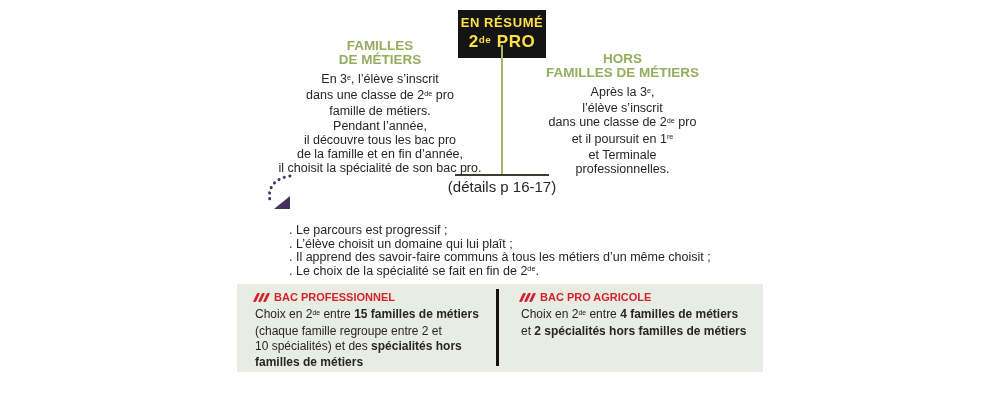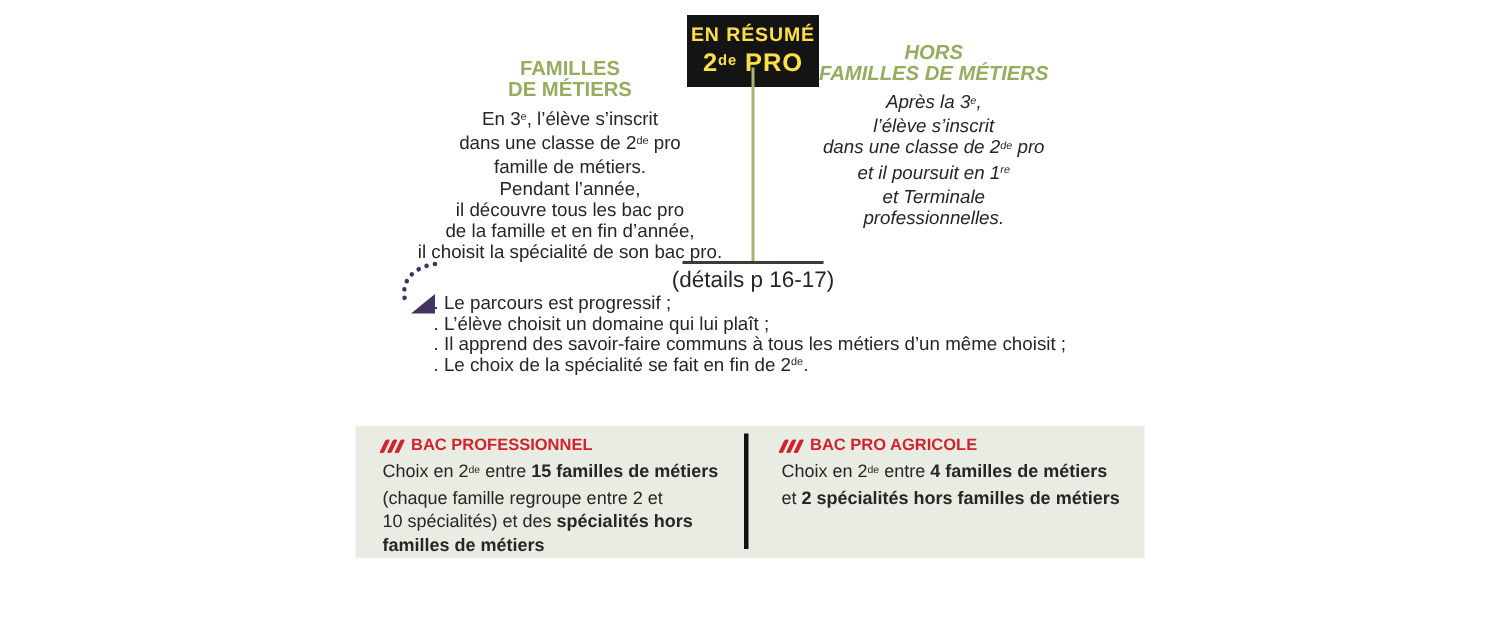--- a/index.html
+++ b/index.html
@@ -17,27 +17,27 @@
   }
   .badge-line1 { font-size:13px; font-weight:bold; letter-spacing:0.6px; }
   .badge-line2 { font-size:17px; font-weight:bold; margin-top:2px; letter-spacing:0.6px; }
 
   .vline { position:absolute; left:501px; top:45px; width:2px; height:129px; background:#a6b66f; }
   .hcap  { position:absolute; left:455px; top:174px; width:94px; height:2px; background:#3c3c34; }
   .note  { position:absolute; left:429px; top:178px; width:146px; text-align:center; font-size:15px; color:#262626; }
 
   .col { position:absolute; text-align:center; }
   .col-left  { left:262px; top:39px; width:236px; }
-  .col-right { left:520px; top:28px; width:205px;font-style:italic; }
+  .col-right { left:520px; top:52px; width:205px; }
   .col-title { color:#96ad60; font-weight:bold; font-size:13.5px; line-height:14px; }
   .col-body  { margin-top:5px; font-size:12.5px; line-height:14.2px; color:#262626; }
 
   .plus-arrow { position:absolute; left:263px; top:173px; width:32px; height:38px; }
   .plus-title { position:absolute; left:296px; top:191px; font-size:15px; font-weight:bold; color:#46325f; white-space:nowrap; }
-  .plus-list  { position:absolute; left:289px; top:196px; font-size:12.5px; line-height:13.5px; color:#262626; }
+  .plus-list  { position:absolute; left:289px; top:224px; font-size:12.5px; line-height:13.5px; color:#262626; }
 
   .green-box   { position:absolute; left:237px; top:284px; width:526px; height:88px; background:#e9ece2; }
   .box-divider { position:absolute; left:496px; top:289px; width:3px; height:77px; background:#121212; }
   .box-col { position:absolute; }
   .box-col-left  { left:255px; top:291px; width:238px; }
   .box-col-right { left:521px; top:291px; width:238px; }
   .box-title { display:flex; align-items:center; color:#d1232e; font-weight:bold; font-size:11px; }
   .slashes { display:inline-flex; gap:2px; margin-right:6px; }
   .slashes i { display:block; width:3px; height:9px; background:#d1232e; transform:skewX(-25deg); border-radius:1px; }
   .box-body { margin-top:4px; font-size:12px; line-height:15.5px; color:#262626; }

